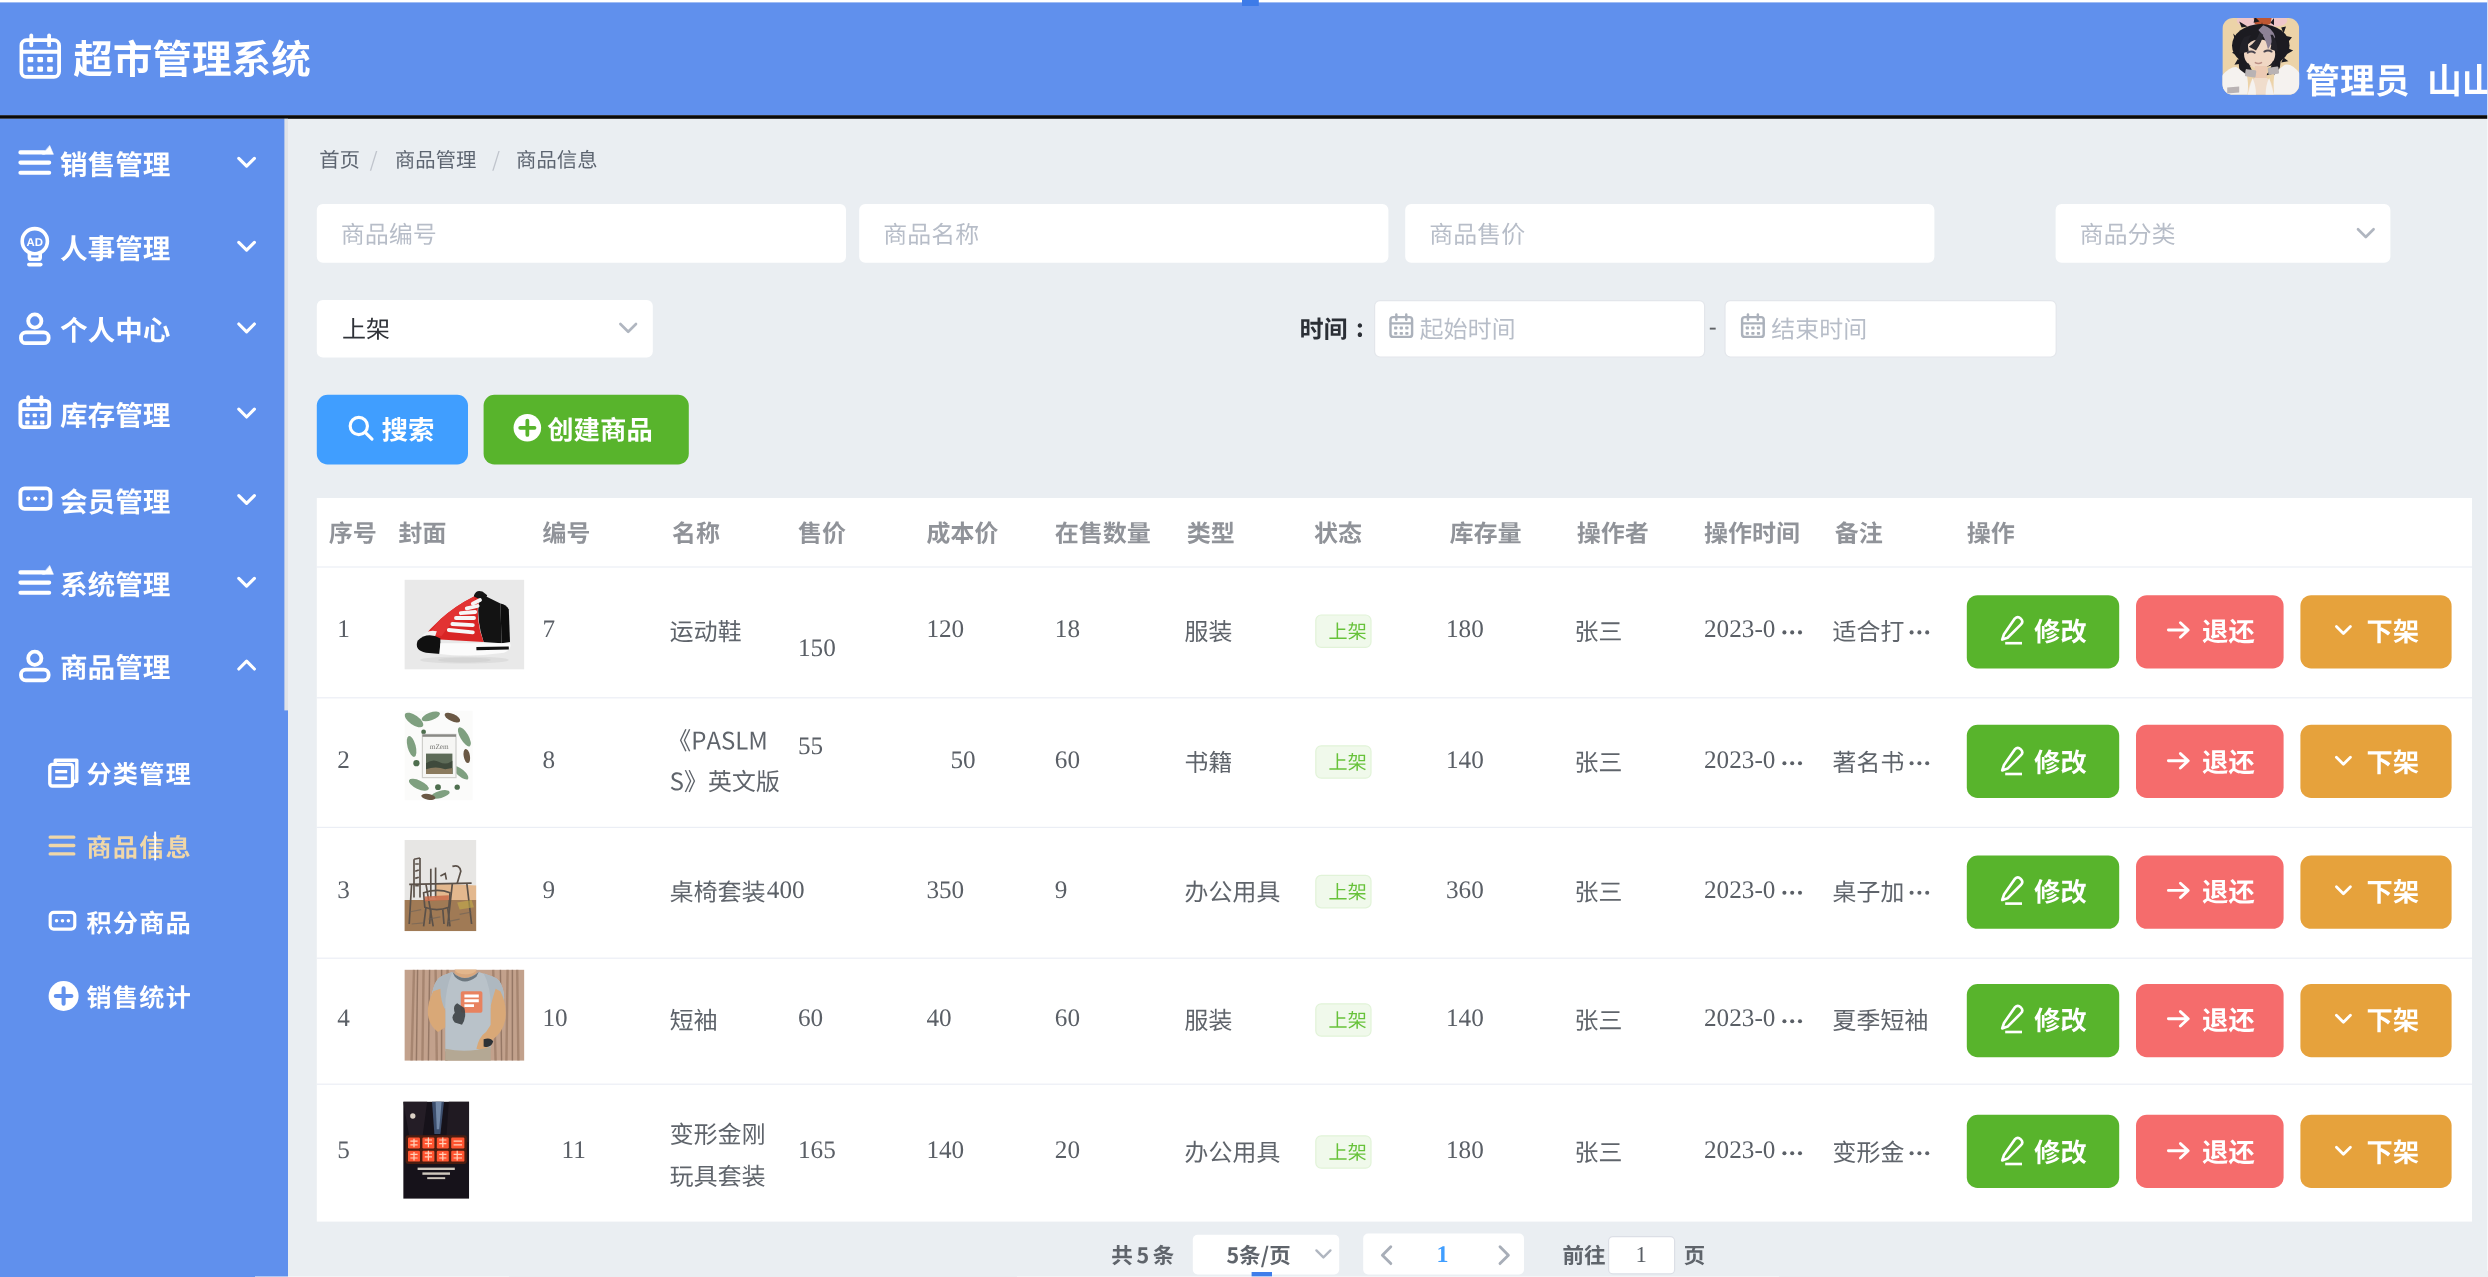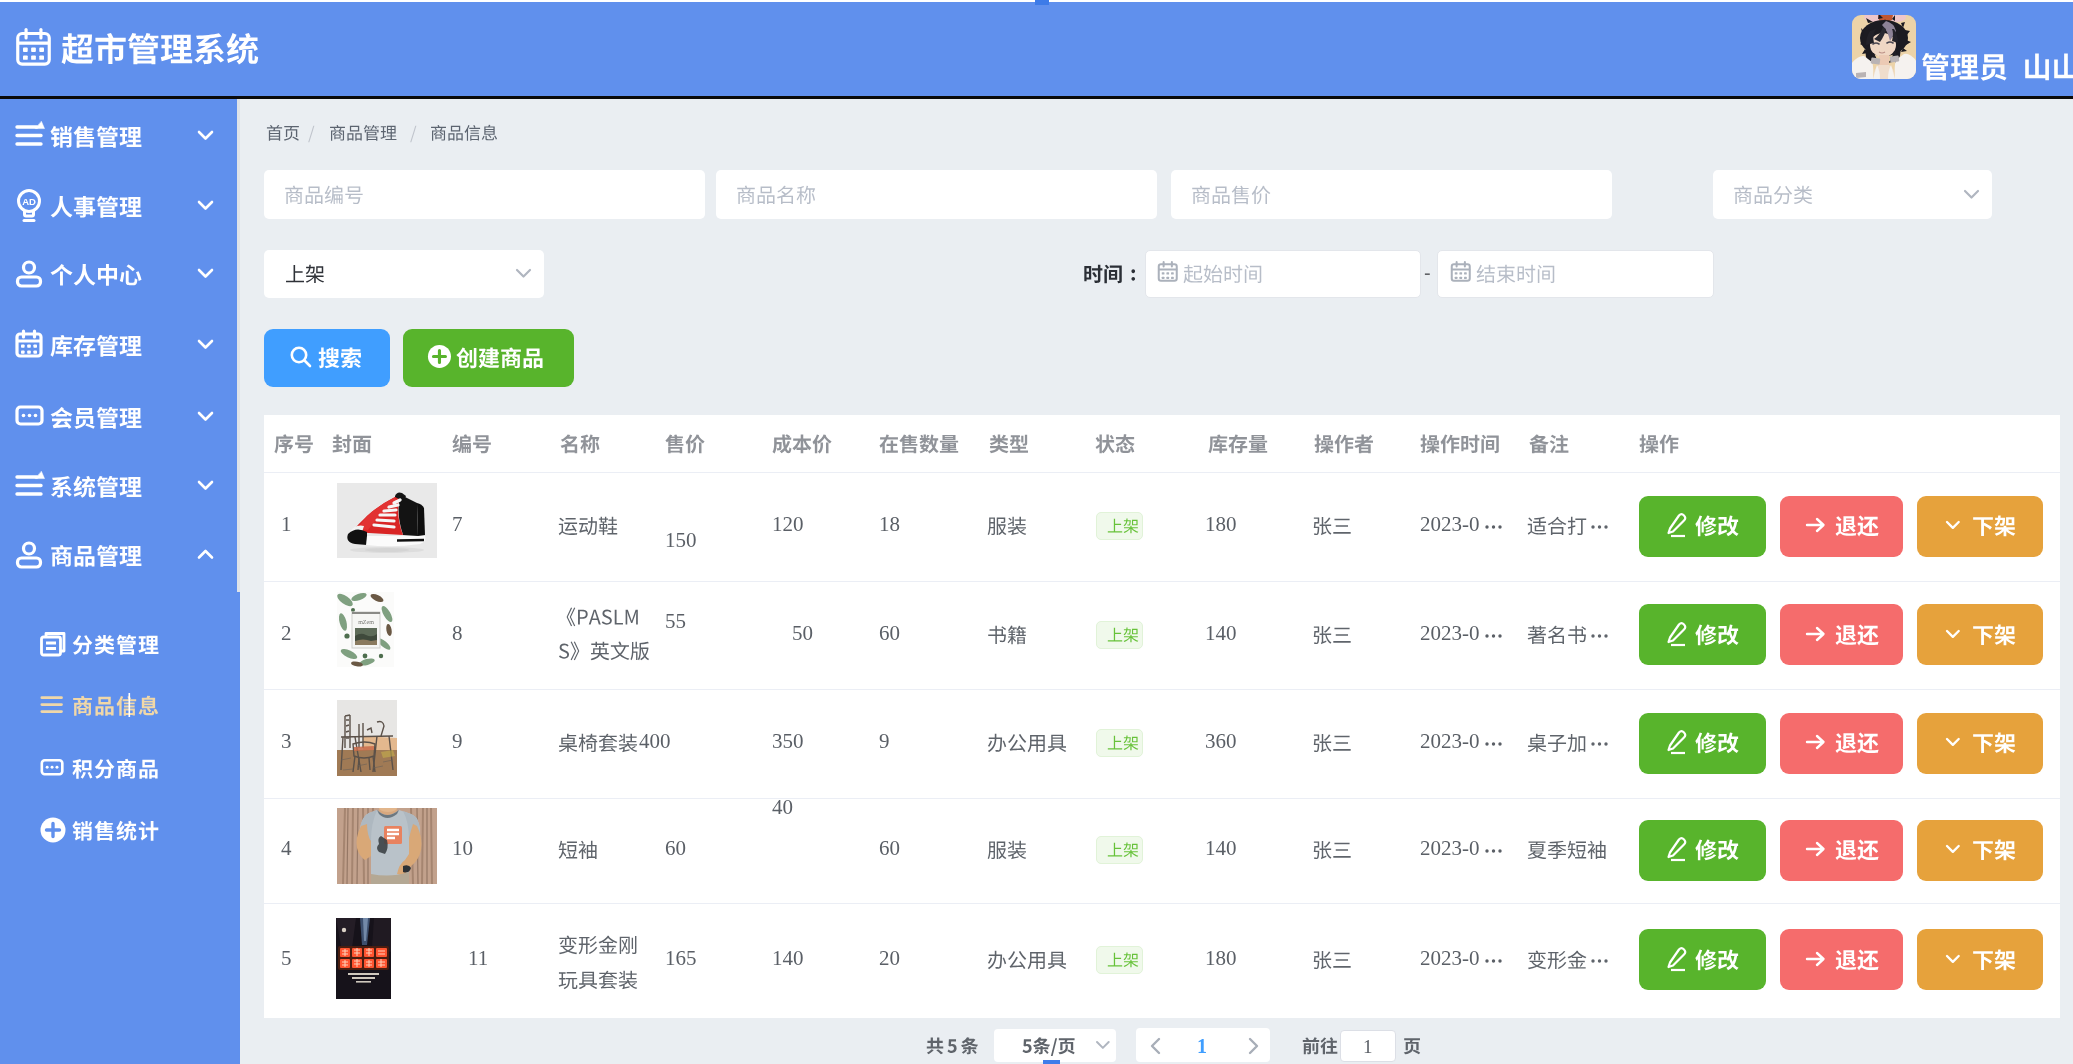--- a/index.html
+++ b/index.html
@@ -269,21 +269,21 @@
     <div class="num" style="left:281px;top:729px">3</div>
     <div class="num" style="left:452px;top:729px">9</div>
     <div class="num" style="left:639px;top:729px">400</div>
     <div class="num" style="left:772px;top:729px">350</div>
     <div class="num" style="left:879px;top:729px">9</div>
     <div class="num" style="left:1205px;top:729px">360</div>
     <div class="num" style="left:1420px;top:729px">2023-0</div>
     <div class="num" style="left:281px;top:836px">4</div>
     <div class="num" style="left:452px;top:836px">10</div>
     <div class="num" style="left:665px;top:836px">60</div>
-    <div class="num" style="left:772px;top:795px">40</div>
+    <div class="num" style="left:772px;top:836px">40</div>
     <div class="num" style="left:879px;top:836px">60</div>
     <div class="num" style="left:1205px;top:836px">140</div>
     <div class="num" style="left:1420px;top:836px">2023-0</div>
     <div class="num" style="left:281px;top:946px">5</div>
     <div class="num" style="left:468px;top:946px">11</div>
     <div class="num" style="left:665px;top:946px">165</div>
     <div class="num" style="left:772px;top:946px">140</div>
     <div class="num" style="left:879px;top:946px">20</div>
     <div class="num" style="left:1205px;top:946px">180</div>
     <div class="num" style="left:1420px;top:946px">2023-0</div>

